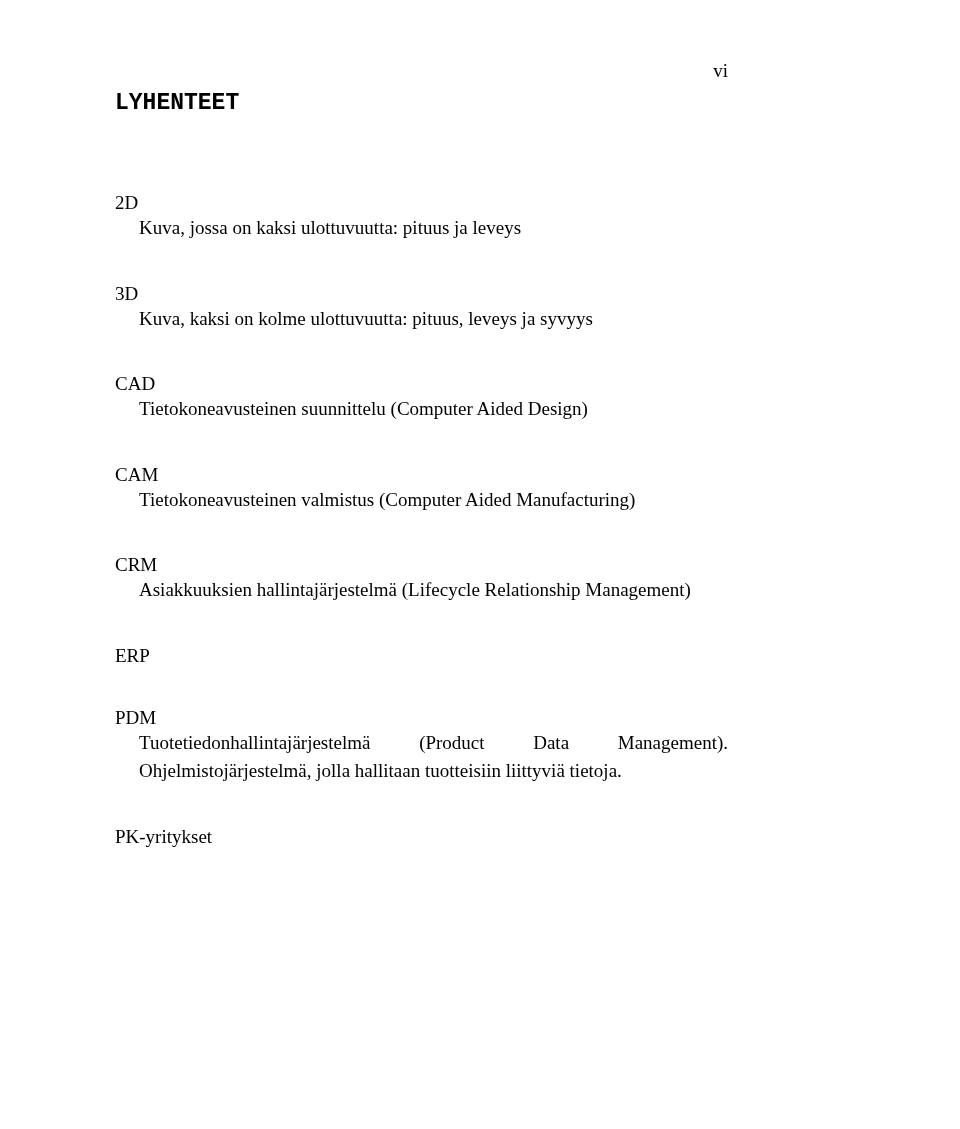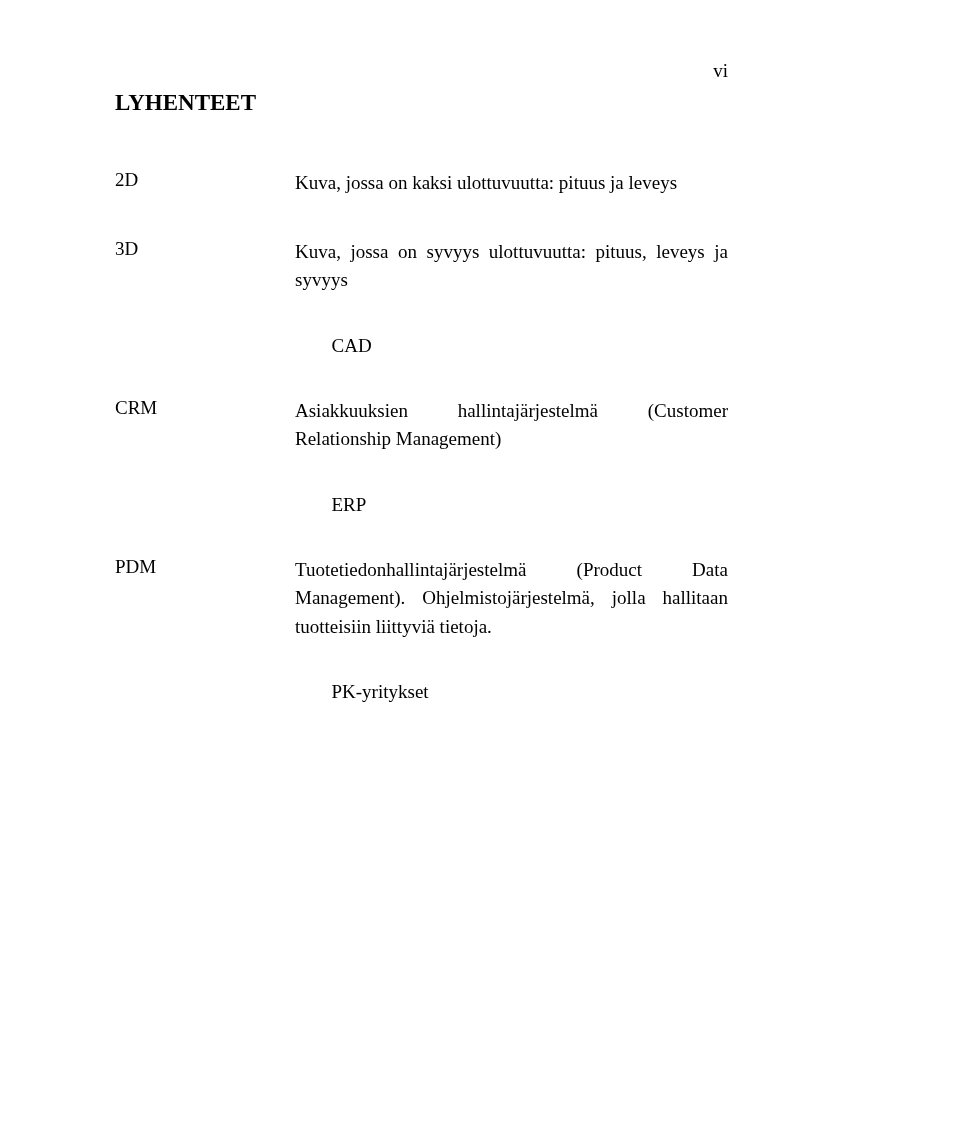--- a/index.html
+++ b/index.html
@@ -15,74 +15,79 @@
     padding: 60px 100px 50px 115px;
     box-sizing: border-box;
   }
   .page-number {
     text-align: right;
     font-size: 19px;
     padding-right: 0px;
     margin-bottom: 8px;
   }
   .heading {
-    font-family: Liberation Serif, serif;
+    font-family: Liberation Mono, monospace;
     font-weight: bold;
     font-size: 23px;
-    margin-bottom: 53px;
+    margin-bottom: 76px;
   }
   .entries {
     display: flex;
     flex-direction: column;
     gap: 40px;
   }
   .entry {
     display: flex;
-    flex-direction: row;
+    flex-direction: column;
     align-items: flex-start;
-    justify-content: center;
   }
   .term {
     width: 180px;
     flex-shrink: 0;
     font-size: 19px;
   }
   .def {
     flex: 1;
     font-size: 19px;
     line-height: 1.5;
     text-align: justify;
+    margin-left: 24px;
   }
 </style>
 </head>
 <body>
 
 <div class="page">
   <div class="page-number">vi</div>
   <div class="heading">LYHENTEET</div>
   <div class="entries">
 
     <div class="entry">
       <div class="term">2D</div>
       <div class="def">Kuva, jossa on kaksi ulottuvuutta: pituus ja leveys</div>
     </div>
 
     <div class="entry">
       <div class="term">3D</div>
-      <div class="def">Kuva, jossa on syvyys ulottuvuutta: pituus, leveys ja syvyys</div>
+      <div class="def">Kuva, kaksi on kolme ulottuvuutta: pituus, leveys ja syvyys</div>
     </div>
 
     <div class="entry">
       <div class="term">CAD</div>
+      <div class="def">Tietokoneavusteinen suunnittelu (Computer Aided Design)</div>
     </div>
 
+    <div class="entry">
+      <div class="term">CAM</div>
+      <div class="def">Tietokoneavusteinen valmistus (Computer Aided Manufacturing)</div>
+    </div>
 
     <div class="entry">
       <div class="term">CRM</div>
-      <div class="def">Asiakkuuksien hallintajärjestelmä (Customer Relationship Management)</div>
+      <div class="def">Asiakkuuksien hallintajärjestelmä (Lifecycle Relationship Management)</div>
     </div>
 
     <div class="entry">
       <div class="term">ERP</div>
     </div>
 
     <div class="entry">
       <div class="term">PDM</div>
       <div class="def">Tuotetiedonhallintajärjestelmä (Product Data Management). Ohjelmistojärjestelmä, jolla hallitaan tuotteisiin liittyviä tietoja.</div>
     </div>

